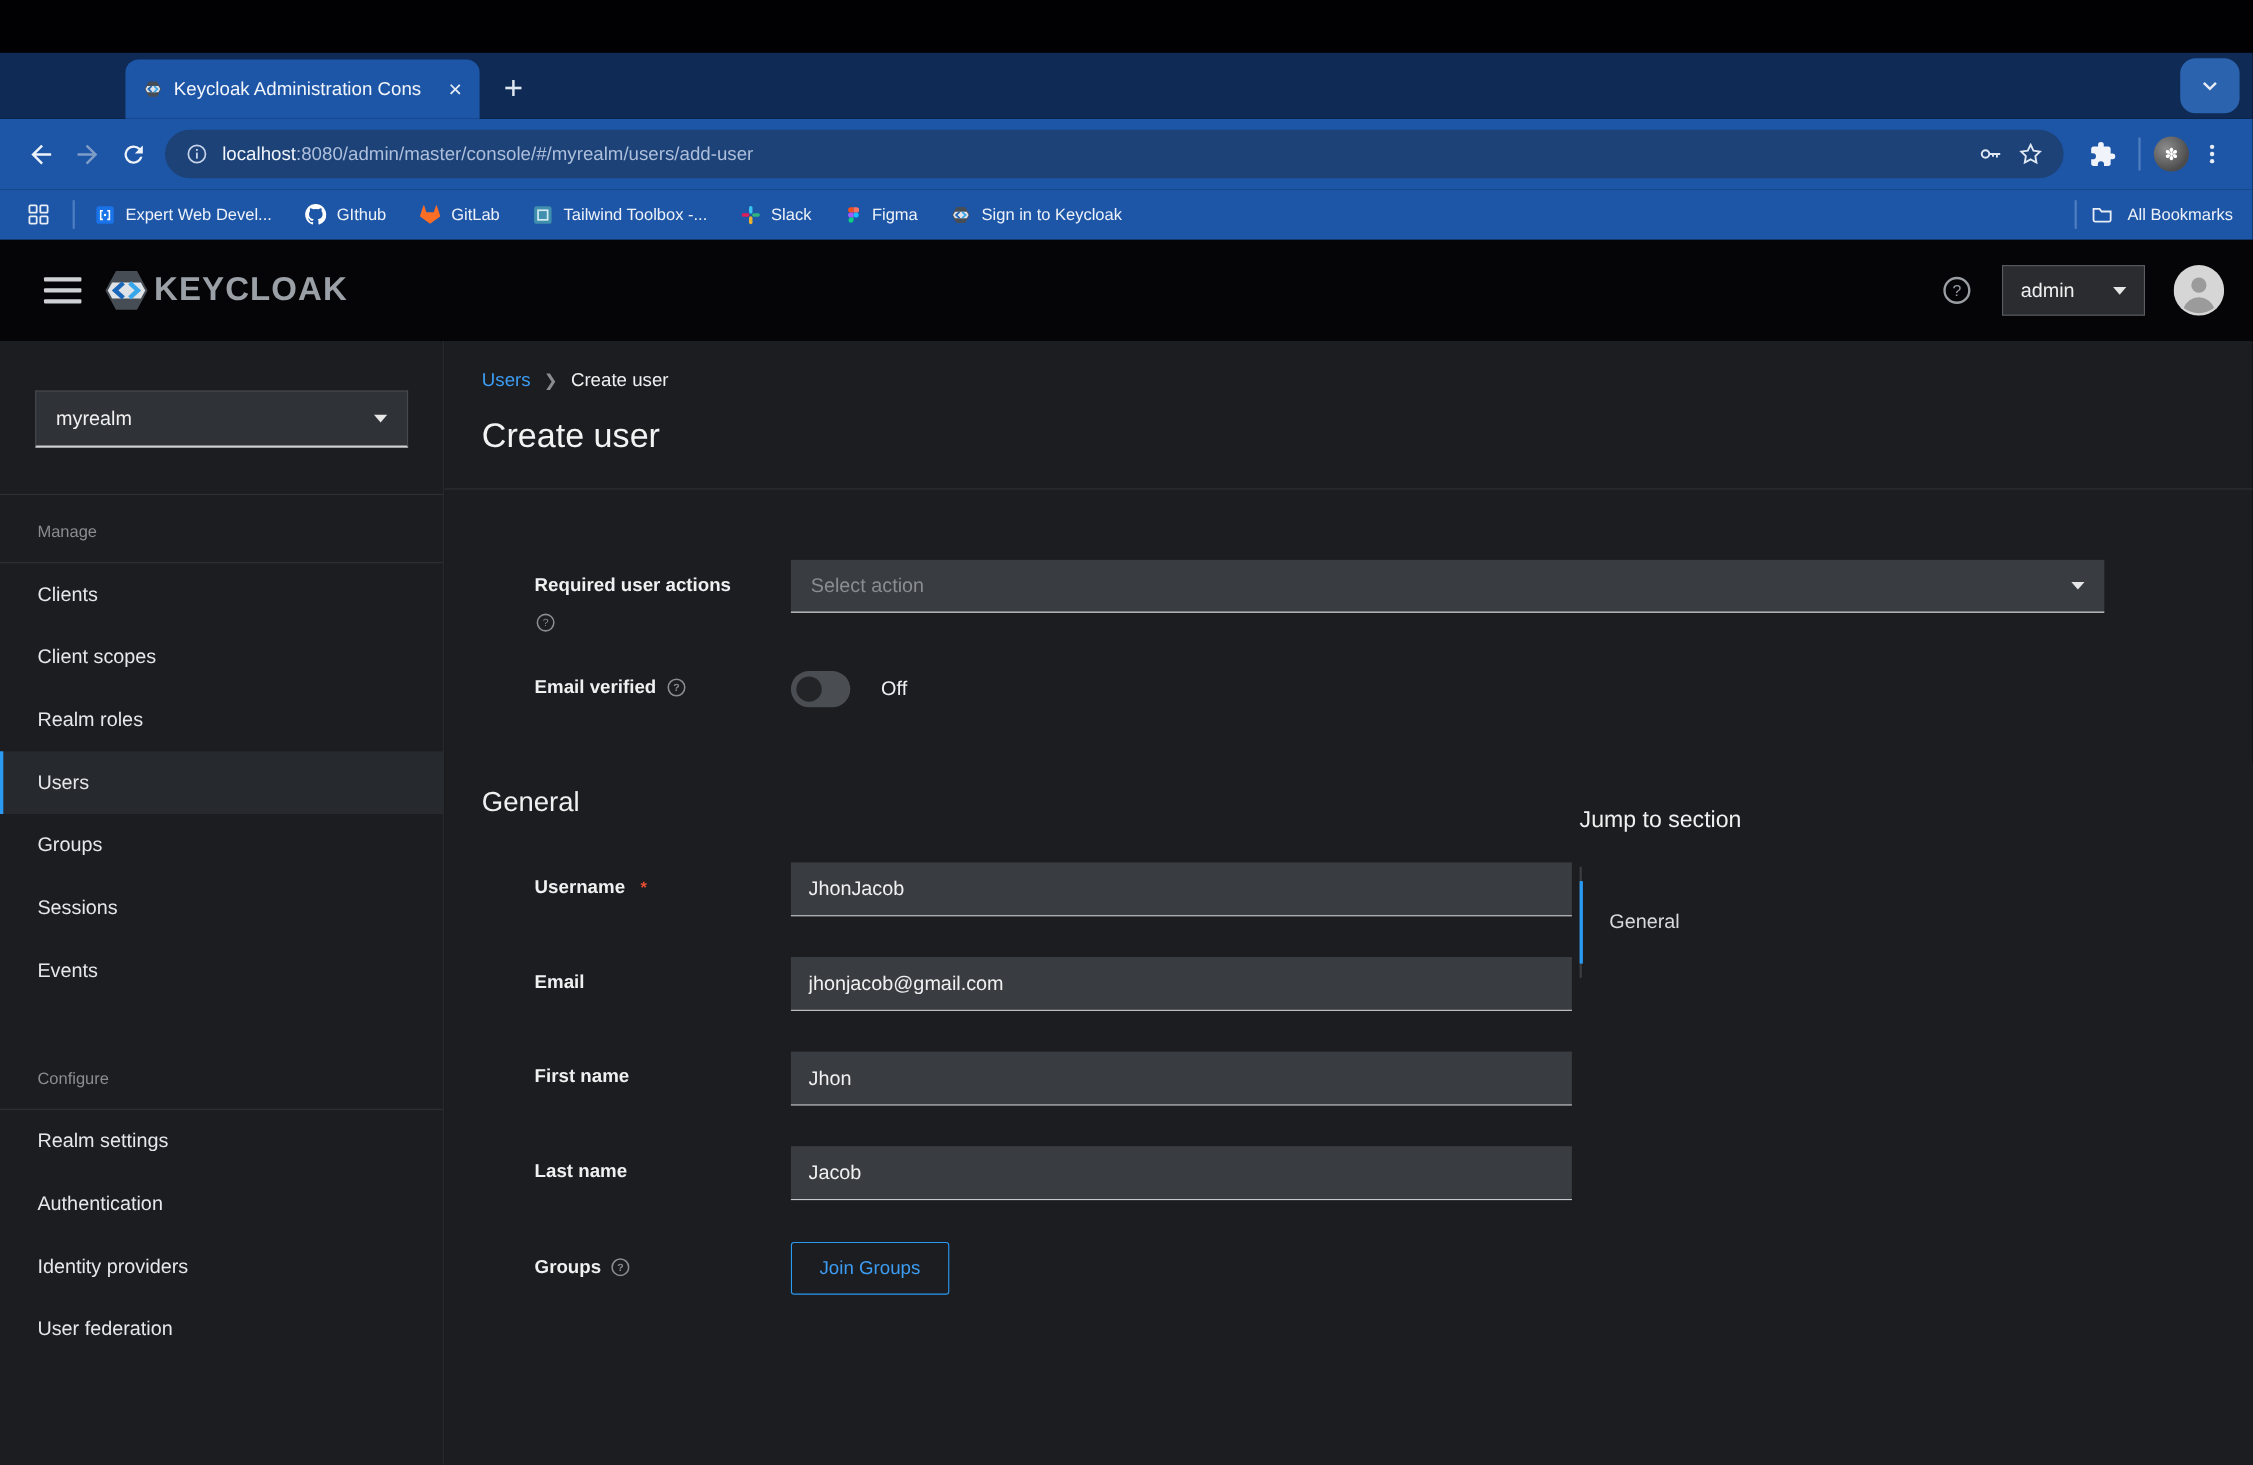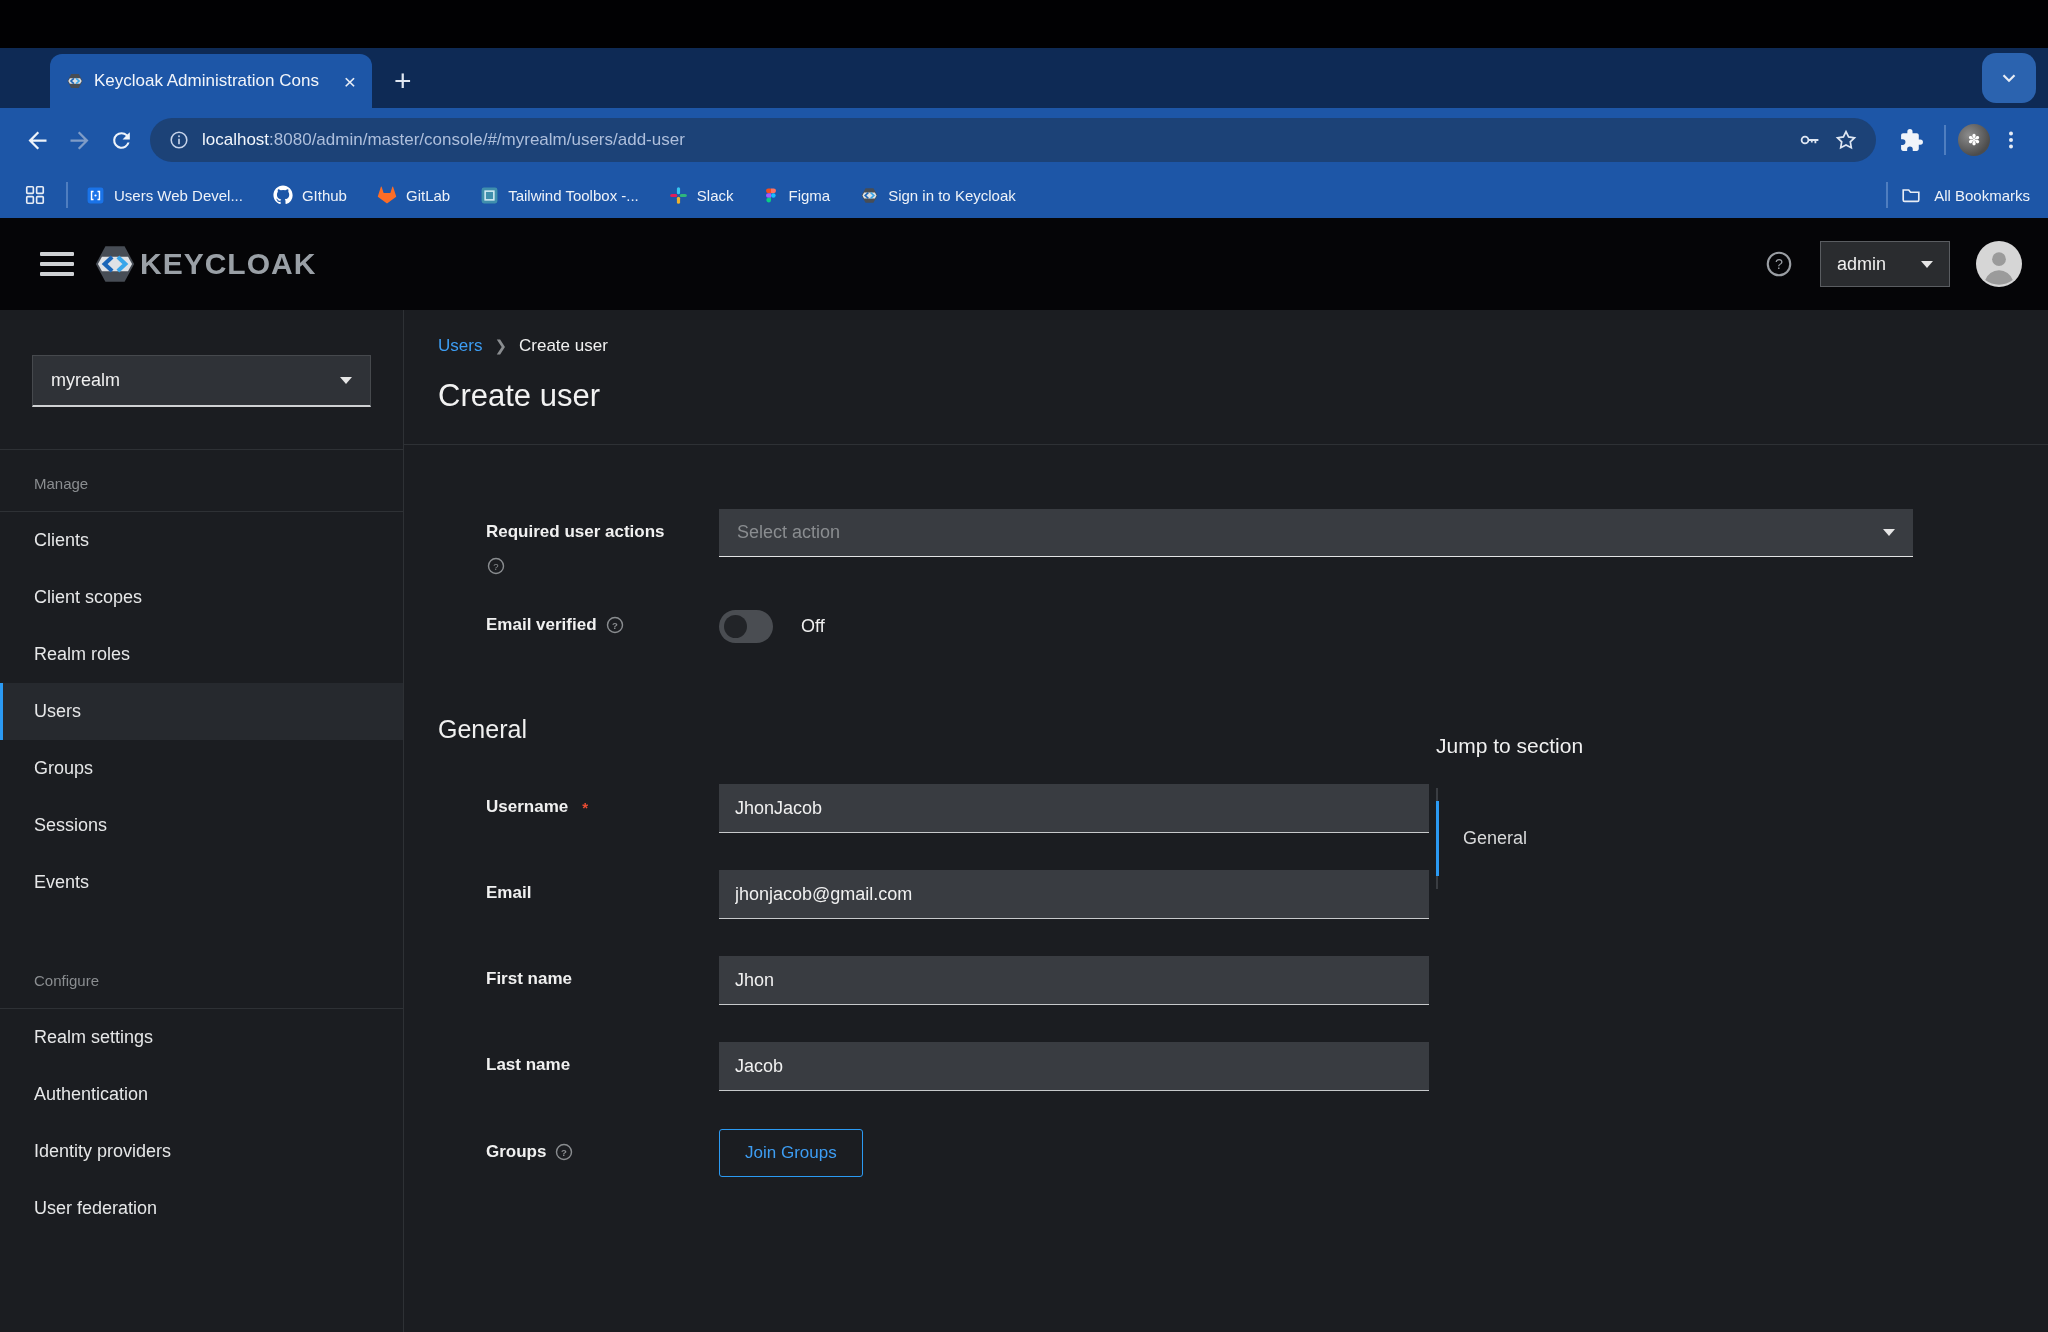--- a/index.html
+++ b/index.html
@@ -3,21 +3,21 @@
 <meta charset="utf-8">
 <style>
   * { margin:0; padding:0; box-sizing:border-box; }
   html,body { width:2048px; height:1332px; }
   body { background:#000; font-family:"Liberation Sans", sans-serif; overflow:hidden; }
   .screen { width:2048px; height:1332px; display:flex; flex-direction:column; }
 
   
   .menubar { height:48px; background:#010103; }
   .tabstrip { height:60px; background:#0e2a55; position:relative; display:flex; align-items:flex-end; }
-  .tab { margin-left:50px; width:322px; height:54px; background:#1d56a7; border-radius:12px 12px 0 0;
+  .tab { margin-left:114px; width:322px; height:54px; background:#1d56a7; border-radius:12px 12px 0 0;
          display:flex; align-items:center; padding:0 12px 0 16px; gap:10px; }
   .tab-title { color:#f2f5fa; font-size:17px; white-space:nowrap; overflow:hidden; flex:1; }
   .tab-close { color:#e9eef6; font-size:21px; line-height:1; padding:0 4px; cursor:default; }
   .newtab { color:#dfe7f2; font-size:30px; font-weight:300; margin:0 0 12px 22px; line-height:1; }
   .tab-dd { position:absolute; right:12px; bottom:5px; width:54px; height:50px; background:#2b63af; border-radius:14px;
             display:flex; align-items:center; justify-content:center; }
 
   .toolbar { height:64px; background:#1d56a7; display:flex; align-items:center; padding:0 16px; }
   .nav-ic { width:42px; height:42px; display:flex; align-items:center; justify-content:center; flex:0 0 auto; }
   .omnibox { flex:1; height:44px; border-radius:22px; background:#1c4277; margin:0 14px 0 8px;
@@ -188,21 +188,21 @@
       </svg>
     </div>
     <div class="bm-sep"></div>
 
     <div class="bm">
       <svg viewBox="0 0 24 24" width="19" height="19">
         <rect x="2" y="2" width="20" height="20" rx="3" fill="#1a73e8"></rect>
         <path d="M9.5 7H7v10h2.5M14.5 7H17v10h-2.5" fill="none" stroke="#fff" stroke-width="1.8"></path>
         <circle cx="12" cy="12" r="1.4" fill="#fff"></circle>
       </svg>
-      <span>Users Web Devel...</span>
+      <span>Expert Web Devel...</span>
     </div>
 
     <div class="bm">
       <svg viewBox="0 0 24 24" width="20" height="20">
         <path fill="#fff" d="M12 .5C5.65.5.5 5.65.5 12c0 5.08 3.29 9.39 7.86 10.91.58.11.79-.25.79-.56v-2.17c-3.2.7-3.87-1.37-3.87-1.37-.52-1.33-1.28-1.69-1.28-1.69-1.05-.71.08-.7.08-.7 1.16.08 1.77 1.19 1.77 1.19 1.03 1.77 2.7 1.26 3.36.96.1-.75.4-1.26.73-1.55-2.55-.29-5.23-1.28-5.23-5.7 0-1.26.45-2.29 1.19-3.1-.12-.29-.52-1.46.11-3.05 0 0 .97-.31 3.18 1.18a11.1 11.1 0 0 1 5.8 0c2.2-1.49 3.17-1.18 3.17-1.18.63 1.59.23 2.76.11 3.05.74.81 1.19 1.84 1.19 3.1 0 4.43-2.69 5.41-5.25 5.69.41.36.78 1.06.78 2.14v3.17c0 .31.21.67.8.56A10.52 10.52 0 0 0 23.5 12C23.5 5.65 18.35.5 12 .5z"></path>
       </svg>
       <span>GIthub</span>
     </div>
 
     <div class="bm">

